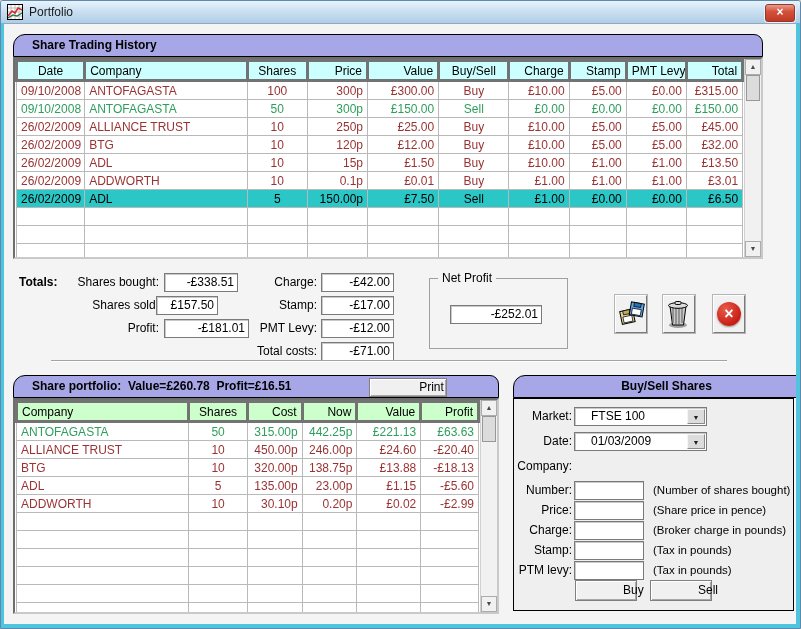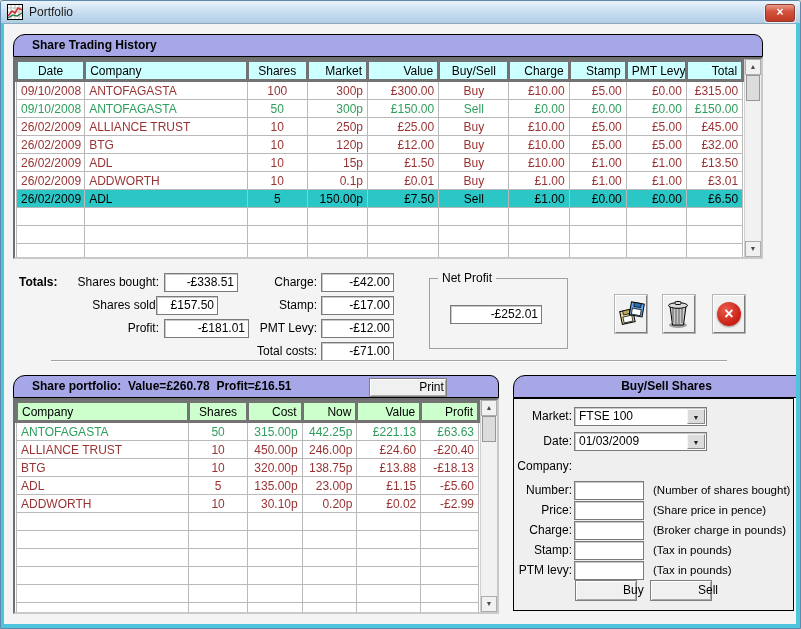--- a/index.html
+++ b/index.html
@@ -85,21 +85,21 @@
   
   .btn{box-sizing:border-box;background:#F0F0F0;border:1px solid #808080;
        box-shadow:inset 1px 1px 0 #FFF,inset -1px -1px 0 #A8A8A8;
        font-size:12px;text-align:center;cursor:pointer;color:#000;padding-left:47px;}
 
   
   .form-body{position:absolute;box-sizing:border-box;background:#EFEFEF;border:1px solid #000;}
   .f-label{position:absolute;width:56px;left:2px;text-align:right;font-size:12px;line-height:19px;}
   .dropdown{position:absolute;left:60px;width:133px;height:19px;box-sizing:border-box;background:#fff;
             border:1px solid #7A7A7A;box-shadow:inset 1px 1px 0 #C9C9C9;font-size:12px;line-height:17px;
-            padding-left:4px;cursor:pointer;}
+            padding-left:16px;cursor:pointer;}
   .dd-arrow{position:absolute;right:1px;top:1px;bottom:1px;width:16px;background:#DCDCDC;
             border:1px solid;border-color:#F5F5F5 #8A8A8A #8A8A8A #F5F5F5;
             font-size:7px;text-align:center;line-height:15px;color:#222;}
   .f-input{position:absolute;left:60px;width:70px;height:19px;box-sizing:border-box;background:#fff;
            border:1px solid #7A7A7A;box-shadow:inset 1px 1px 0 #C9C9C9;font-size:12px;padding:0 3px;
            font-family:"Liberation Sans",sans-serif;}
   .f-hint{position:absolute;left:139px;font-size:11.5px;line-height:19px;white-space:nowrap;}
 </style>
 </head>
 <body>
@@ -132,21 +132,21 @@
           <col style="width:60px">
           <col style="width:57px">
         <col style="width:60px">
           <col style="width:56px">
       </colgroup>
       <thead>
         <tr>
             <th>Date</th>
             <th>Company</th>
             <th>Shares</th>
-            <th>Market</th>
+            <th>Price</th>
             <th>Value</th>
             <th>Buy/Sell</th>
             <th>Charge</th>
             <th>Stamp</th>
             <th>PMT Levy</th>
             <th>Total</th>
           </tr>
       </thead>
       <tbody>
           <tr class="buy">

